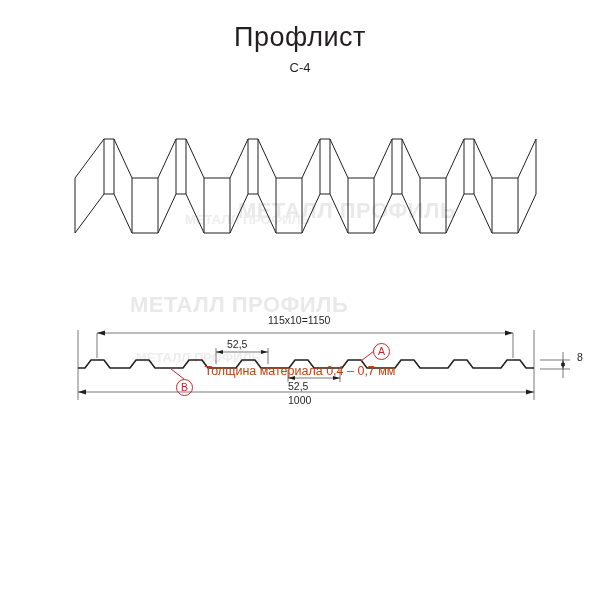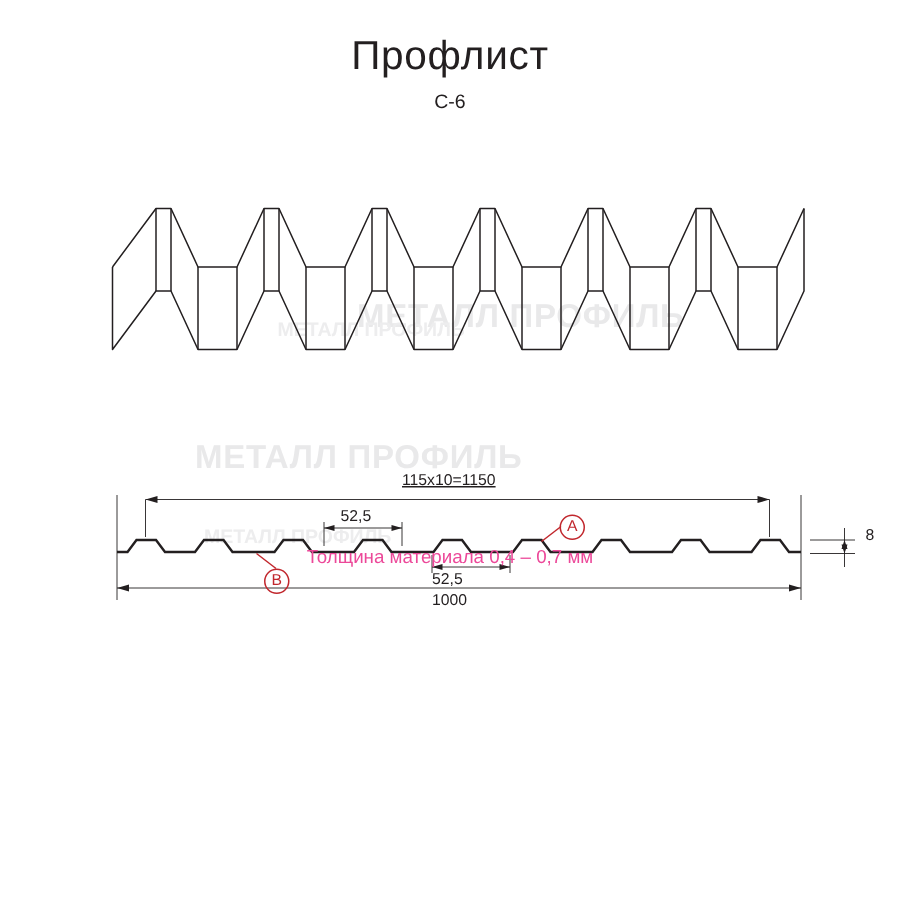--- a/index.html
+++ b/index.html
@@ -40,21 +40,21 @@
     font-size: 13px;
     color: #231f20;
   }
   .footer-note {
     position: absolute;
     bottom: 54px;
     left: 0;
     width: 600px;
     text-align: center;
     font-size: 12.5px;
-    color: #ec4899;
+    color: #c2410c;
   }
   .svg-layer {
     position: absolute;
     top: 0;
     left: 0;
     width: 600px;
     height: 600px;
   }
   .wm {
     position: absolute;
@@ -95,21 +95,21 @@
     text-align: center;
     box-sizing: border-box;
   }
 </style>
 </head>
 <body>
 
 <div class="page">
 
   <div class="title">Профлист</div>
-  <div class="subtitle">С-6</div>
+  <div class="subtitle">С-4</div>
 
   <div class="wm wm1">МЕТАЛЛ ПРОФИЛЬ</div>
   <div class="wm wm2">МЕТАЛЛ ПРОФИЛЬ</div>
   <div class="wm-logo wml1">МЕТАЛЛ ПРОФИЛЬ</div>
   <div class="wm-logo wml2">МЕТАЛЛ ПРОФИЛЬ</div>
 
   <svg class="svg-layer" viewBox="0 0 600 600">
 
     <g fill="none" stroke="#231f20" stroke-width="1" stroke-linejoin="round">
 
@@ -191,21 +191,21 @@
       <polygon points="513,333 505,330.6 505,335.4"></polygon>
       <polygon points="216,352 223,350 223,354"></polygon>
       <polygon points="268,352 261,350 261,354"></polygon>
       <polygon points="288,378 295,376 295,380"></polygon>
       <polygon points="340,378 333,376 333,380"></polygon>
       <polygon points="563,360 561,366 565,366"></polygon>
       <polygon points="563,369 561,363 565,363"></polygon>
     </g>
   </svg>
 
-  <div class="dim-label" style="top:314px; left:268px;text-decoration:underline;">115x10=1150</div>
+  <div class="dim-label" style="top:314px; left:268px;">115x10=1150</div>
   <div class="dim-label" style="top:338px; left:227px;">52,5</div>
   <div class="dim-label" style="top:380px; left:288px;">52,5</div>
   <div class="dim-label" style="top:394px; left:288px;">1000</div>
   <div class="dim-label" style="top:351px; left:577px;">8</div>
 
   <div class="circle-label" style="top:343px; left:373px;">A</div>
   <div class="circle-label" style="top:379px; left:176px;">B</div>
 
   <div class="footer-note">Толщина материала 0,4 – 0,7 мм</div>
 </div>

